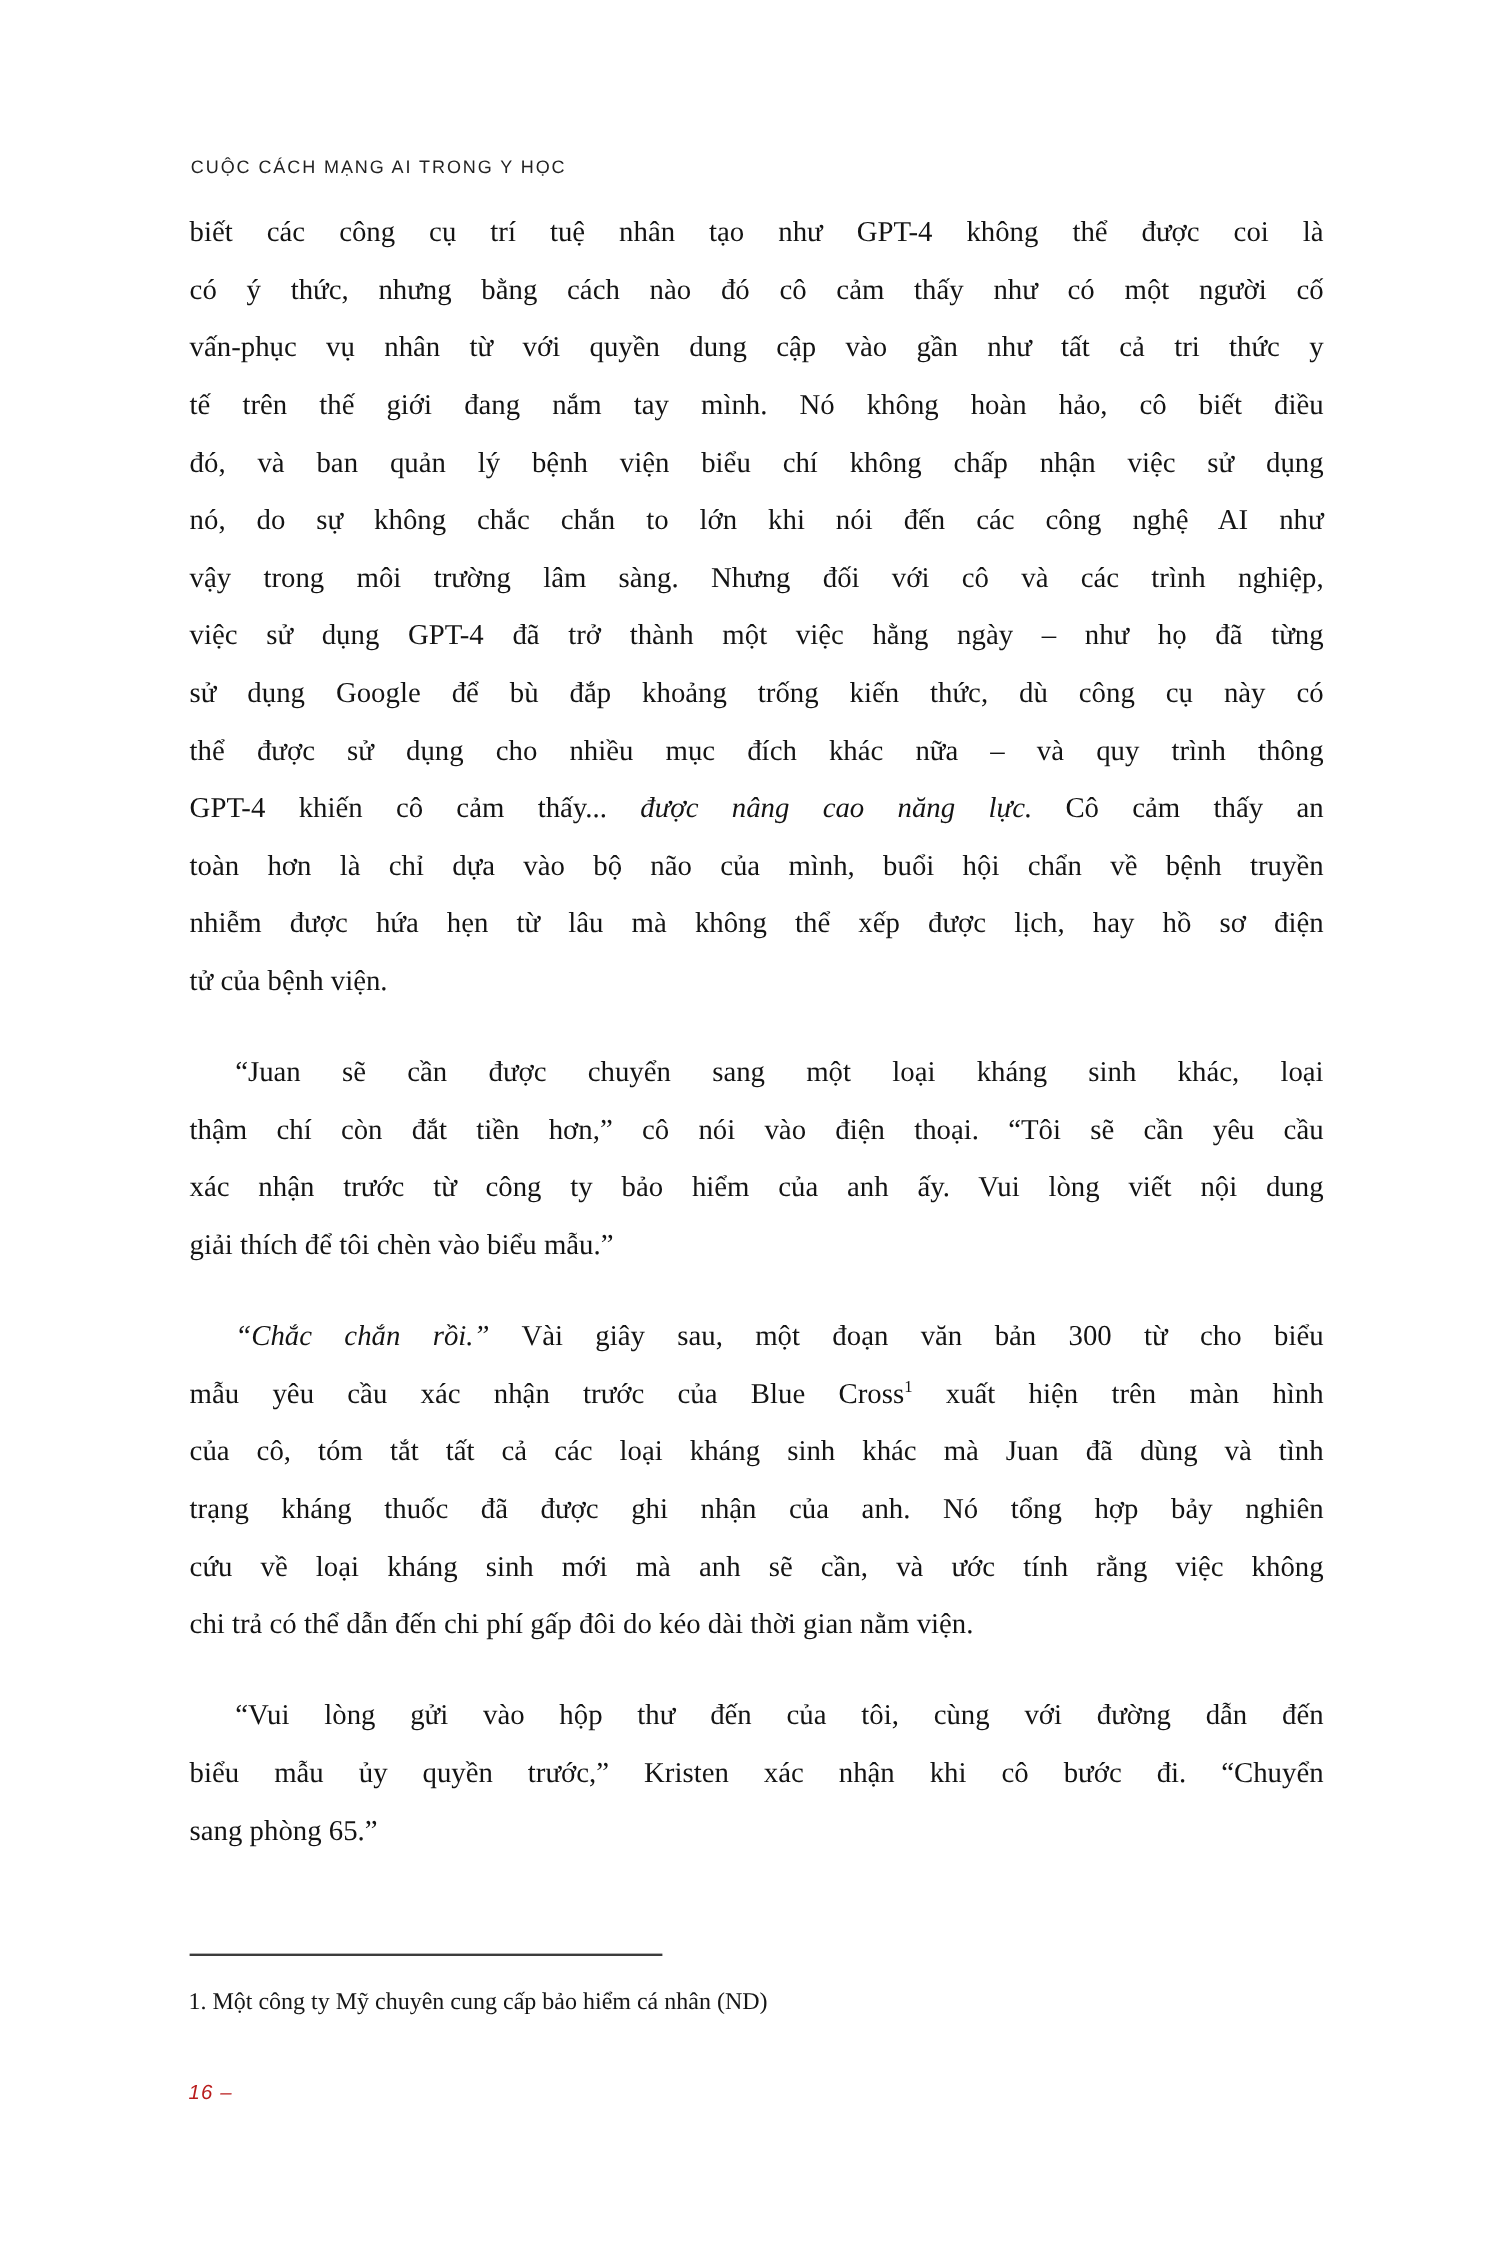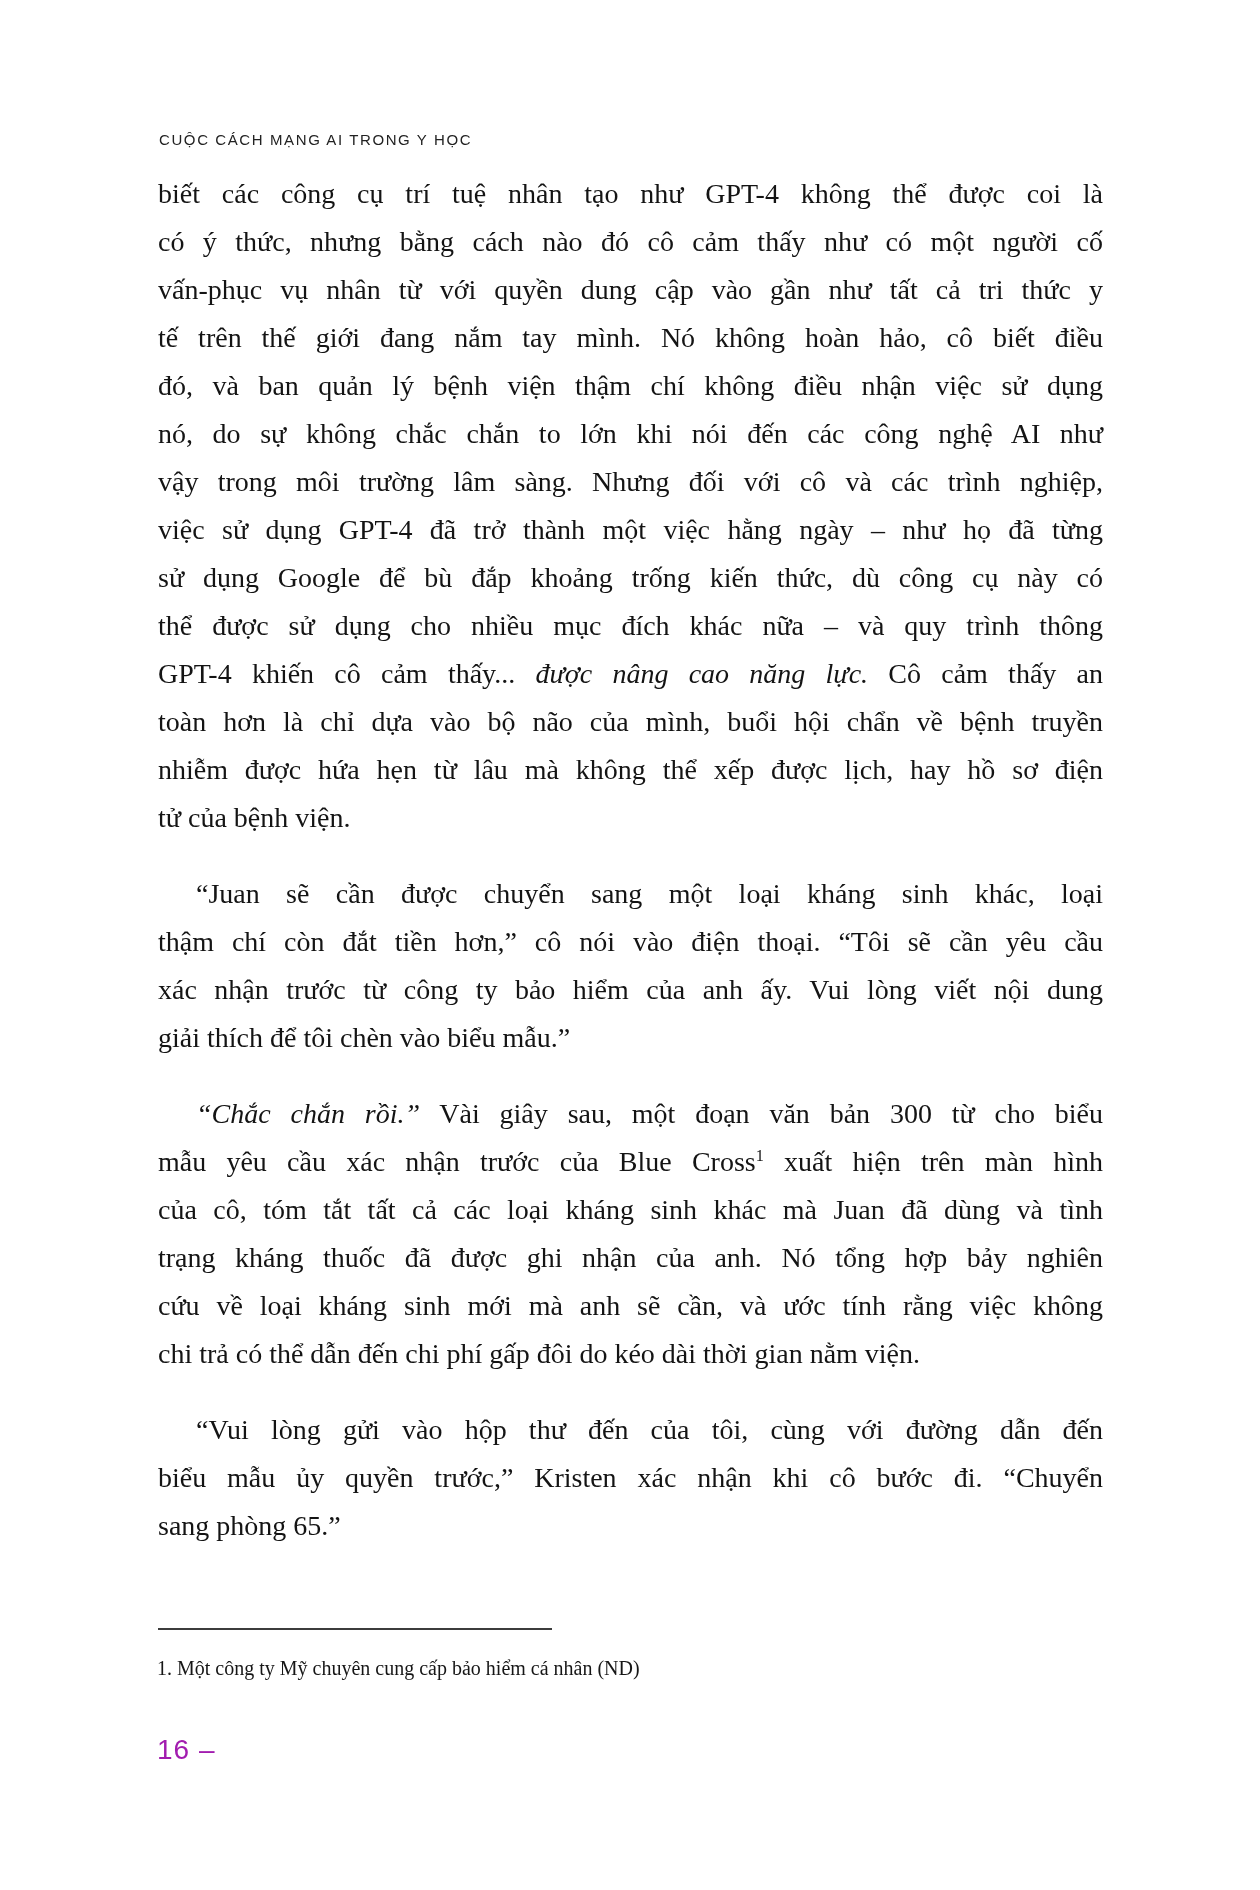--- a/index.html
+++ b/index.html
@@ -16,57 +16,57 @@
   .running-header {
     position: absolute; left: 159px; top: 131px;
     font-family: "Liberation Sans", sans-serif;
     font-size: 15px; letter-spacing: 1.6px;
     color: #222222; white-space: nowrap;
     font-weight: 400;
   }
 
   .body-text {
     position: absolute; left: 158px; top: 170px; width: 945px;
-    font-size: 28px; line-height: 48px; color: #141414;
+    font-size: 24px; line-height: 48px; color: #141414;
   }
   .para { margin: 0; }
   .para.indent { margin-top: 28px; }
   .para.indent .line:first-child { padding-left: 38px; box-sizing: border-box; }
   .line { text-align: justify; text-align-last: justify; }
   .line.last { text-align-last: left; }
   .seg-italic { font-style: italic; }
   .seg-superscript { vertical-align: super; font-size: 0.58em; line-height: 0; }
 
   .footnote-rule {
     position: absolute; left: 158px; top: 1628px;
     width: 394px; height: 2px; background: #3c3c3c;
   }
   .footnote {
     position: absolute; left: 157px; top: 1652px; width: 900px;
     font-size: 20px; line-height: 32px; color: #161616;
   }
   .page-number {
     position: absolute; left: 157px; top: 1734px;
     font-family: "Liberation Sans", sans-serif;
-    font-size: 28px; color: #a21caf; letter-spacing: 1px;
+    font-size: 17px; color: #b91c1c; letter-spacing: 1px; font-style: italic;
   }
 </style>
 </head>
 <body>
 
 <div class="page">
   <div class="running-header">CUỘC CÁCH MẠNG AI TRONG Y HỌC</div>
 
   <div class="body-text">
       <div class="para">
         <div class="line"><span>biết các công cụ trí tuệ nhân tạo như GPT-4 không thể được coi là</span></div>
         <div class="line"><span>có ý thức, nhưng bằng cách nào đó cô cảm thấy như có một người cố</span></div>
         <div class="line"><span>vấn-phục vụ nhân từ với quyền dung cập vào gần như tất cả tri thức y</span></div>
         <div class="line"><span>tế trên thế giới đang nắm tay mình. Nó không hoàn hảo, cô biết điều</span></div>
-        <div class="line"><span>đó, và ban quản lý bệnh viện thậm chí không điều nhận việc sử dụng</span></div>
+        <div class="line"><span>đó, và ban quản lý bệnh viện biểu chí không chấp nhận việc sử dụng</span></div>
         <div class="line"><span>nó, do sự không chắc chắn to lớn khi nói đến các công nghệ AI như</span></div>
         <div class="line"><span>vậy trong môi trường lâm sàng. Nhưng đối với cô và các trình nghiệp,</span></div>
         <div class="line"><span>việc sử dụng GPT-4 đã trở thành một việc hằng ngày – như họ đã từng</span></div>
         <div class="line"><span>sử dụng Google để bù đắp khoảng trống kiến thức, dù công cụ này có</span></div>
         <div class="line"><span>thể được sử dụng cho nhiều mục đích khác nữa – và quy trình thông</span></div>
         <div class="line"><span>GPT-4 khiến cô cảm thấy... </span><span class="seg-italic">được nâng cao năng lực.</span><span> Cô cảm thấy an</span></div>
         <div class="line"><span>toàn hơn là chỉ dựa vào bộ não của mình, buổi hội chẩn về bệnh truyền</span></div>
         <div class="line"><span>nhiễm được hứa hẹn từ lâu mà không thể xếp được lịch, hay hồ sơ điện</span></div>
         <div class="line last"><span>tử của bệnh viện.</span></div>
       </div>

